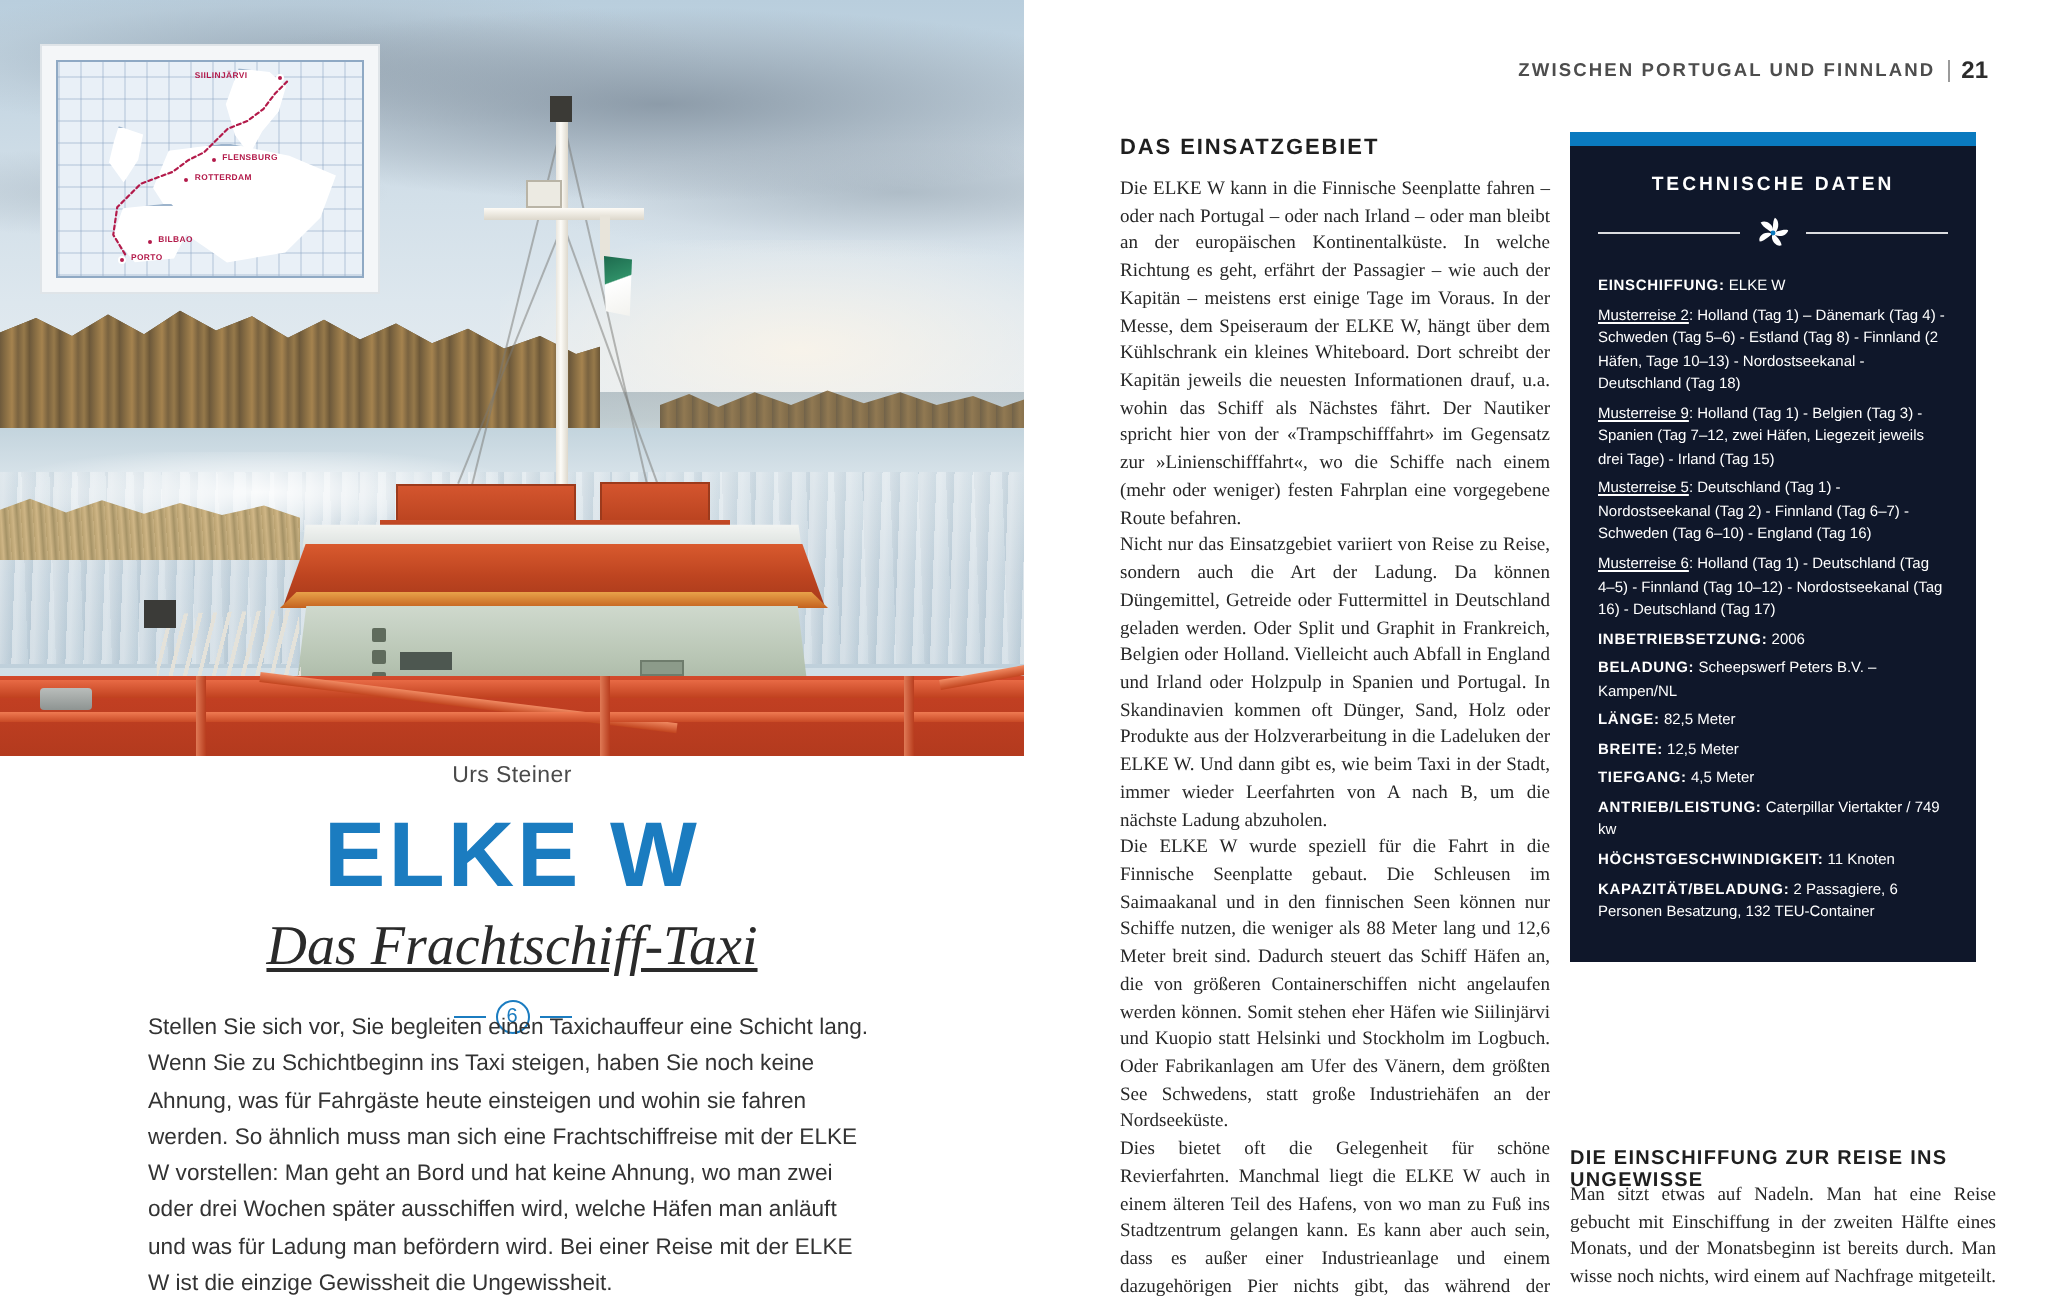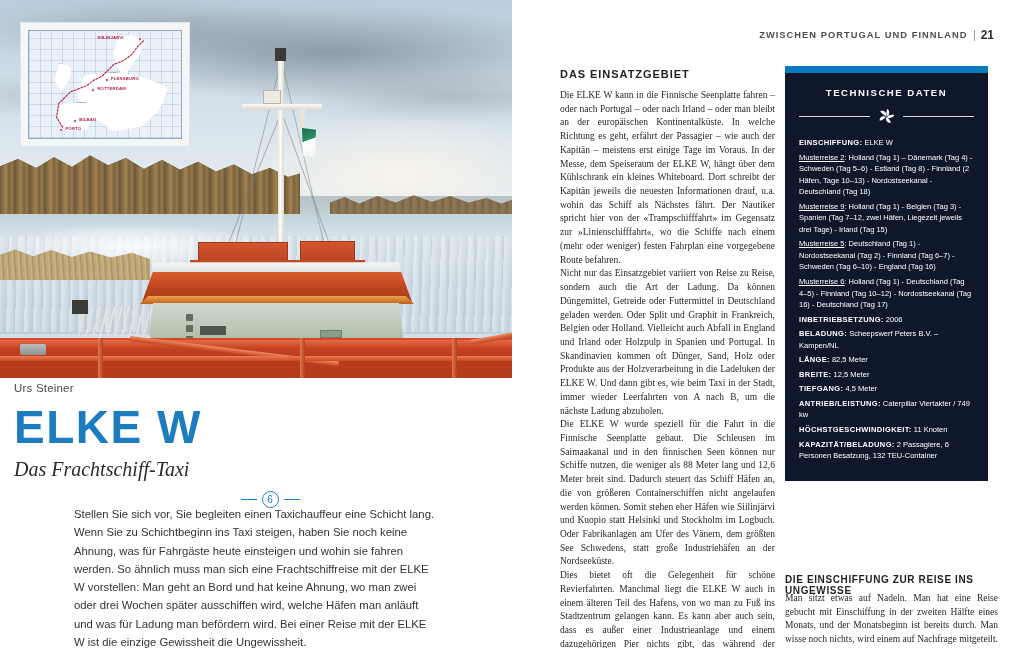--- a/index.html
+++ b/index.html
@@ -166,30 +166,30 @@
     clip-path: polygon(12% 8%, 68% 0, 92% 34%, 72% 86%, 26% 92%, 0 52%); }
   .route-path { position: absolute; left: 0; top: 0; width: 100%; height: 100%; }
   .map-label {
     position: absolute; font-size: 4.2px; font-weight: bold; color: #b31a4a;
     letter-spacing: .2px; white-space: nowrap; font-family: "Liberation Sans", sans-serif;
   }
   .map-dot { position: absolute; width: 4px; height: 4px; border-radius: 50%;
     background: #b31a4a; border: 1px solid #fff; }
 
   
-  .title-block { position: absolute; left: 0; top: 382px; width: 512px; text-align: left; margin-left: 14px; }
+  .title-block { position: absolute; left: 0; top: 382px; width: 512px; text-align: center; }
   .byline { font-size: 11.5px; color: #4a4a4a; letter-spacing: .2px; }
   .main-title {
     font-size: 46px; font-weight: bold; color: #1b7cc0;
     letter-spacing: 1.5px; margin-top: 9px; line-height: 1.05;
     font-family: "Liberation Sans", sans-serif;
   }
   .subtitle {
     font-family: "Liberation Serif", serif; font-style: italic;
-    font-size: 20px; color: #2a2a2a; margin-top: 7px;
+    font-size: 28px; color: #2a2a2a; margin-top: 7px; text-decoration: underline;
   }
   .chapter-num { margin-top: 10px; display: flex; align-items: center; justify-content: center; gap: 5px; }
   .chapter-line { width: 16px; height: 1px; background: #1b7cc0; }
   .chapter-circle {
     width: 17px; height: 17px; border: 1px solid #1b7cc0; border-radius: 50%;
     color: #1b7cc0; font-size: 10px; display: flex; align-items: center; justify-content: center;
   }
   .lede {
     position: absolute; left: 74px; top: 505px; width: 364px;
     font-size: 11.3px; line-height: 1.62; color: #333; text-align: left;

